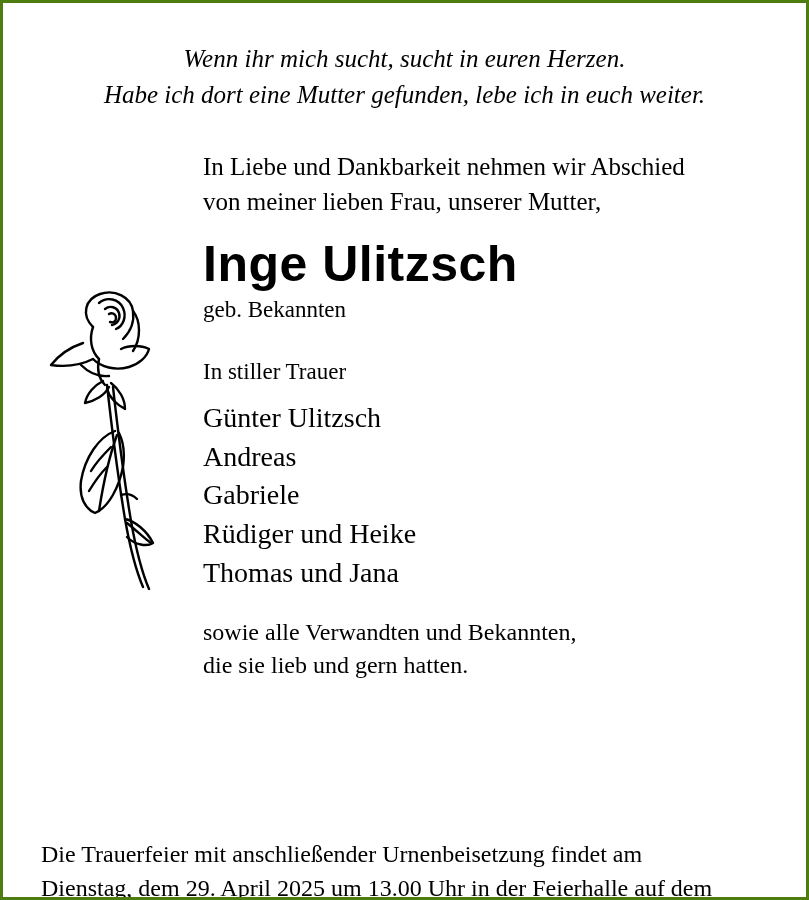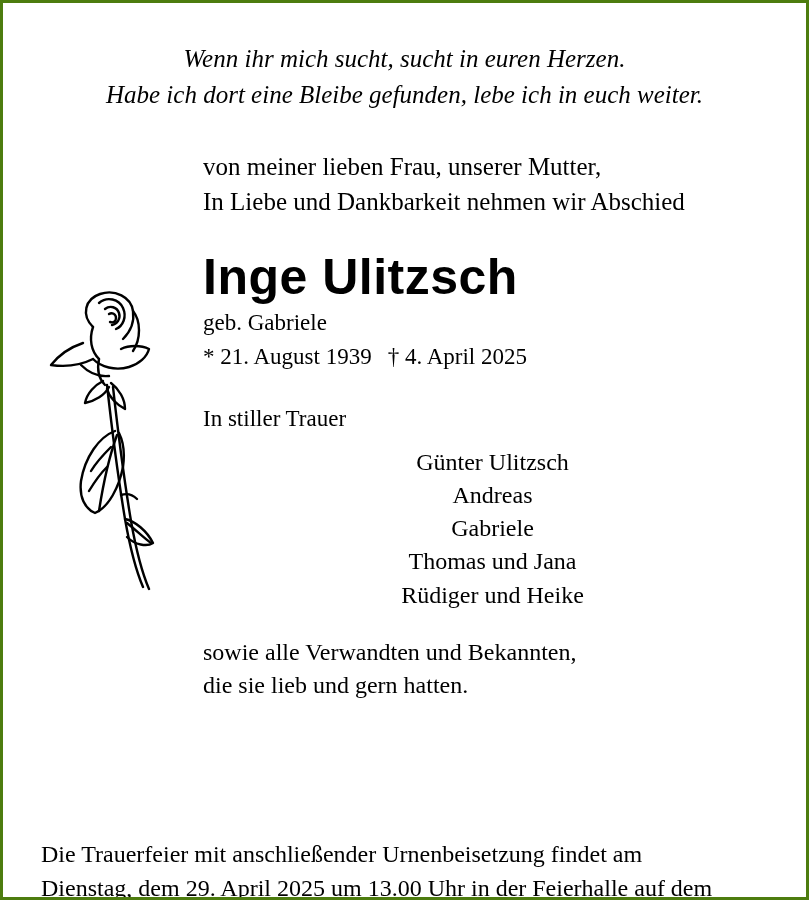--- a/index.html
+++ b/index.html
@@ -53,44 +53,43 @@
     font-size: 25px;
     line-height: 1.38;
   }
   .intro div { white-space: nowrap; }
 
   .name {
     font-family: "Liberation Sans", sans-serif;
     font-weight: bold;
     font-size: 50px;
     letter-spacing: 0.5px;
-    margin-top: 31px;
+    margin-top: 18px;
     margin-bottom: 2px;
     line-height: 1.1;
   }
   .maiden {
     font-size: 23px;
     line-height: 1.35;
   }
   .dates {
     font-size: 23px;
     line-height: 1.35;
     margin-top: 3px;
   }
   .dagger-gap { display: inline-block; width: 16px; }
 
   .mourning-label {
     font-size: 23px;
     margin-top: 34px;
   }
   .mourners {
-    font-size: 24px;
+    font-size: 28px;
     line-height: 1.38;
     margin-top: 14px;
-    text-align: center;
   }
   .mourners div { white-space: nowrap; }
 
   .relatives {
     font-size: 24px;
     line-height: 1.38;
     margin-top: 24px;
   }
   .relatives div { white-space: nowrap; }
 
@@ -116,21 +115,21 @@
   }
 </style>
 </head>
 <body>
 
 <div class="notice">
   <div class="inner">
 
     <div class="motto">
       <div>Wenn ihr mich sucht, sucht in euren Herzen.</div>
-      <div>Habe ich dort eine Bleibe gefunden, lebe ich in euch weiter.</div>
+      <div>Habe ich dort eine Mutter gefunden, lebe ich in euch weiter.</div>
     </div>
 
     <div class="rose">
       <svg viewBox="0 0 135 320" width="135" height="320" aria-hidden="true">
         <g fill="none" stroke="#000000" stroke-width="2.4" stroke-linecap="round" stroke-linejoin="round">
 
           <path d="M56 46 C44 34, 48 18, 63 13 C78 8, 94 16, 96 30 C98 44, 92 52, 86 58"></path>
           <path d="M62 22 C70 15, 82 18, 86 27 C90 36, 86 45, 79 48"></path>
           <path d="M68 28 C73 24, 80 26, 82 32 C84 38, 80 43, 75 44"></path>
           <path d="M72 33 C75 31, 79 33, 79 37 C79 41, 76 42, 73 41"></path>
@@ -156,38 +155,35 @@
           <path d="M88 238 C98 240, 110 250, 116 262 C110 266, 98 264, 90 256"></path>
           <path d="M90 242 C100 250, 108 258, 114 262"></path>
 
           <path d="M84 214 C90 212, 96 214, 100 218"></path>
         </g>
       </svg>
     </div>
 
     <div class="body-block">
       <div class="intro">
+        <div>In Liebe und Dankbarkeit nehmen wir Abschied</div>
         <div>von meiner lieben Frau, unserer Mutter,</div>
-        <div>In Liebe und Dankbarkeit nehmen wir Abschied</div>
       </div>
 
       <div class="name">Inge Ulitzsch</div>
-      <div class="maiden">geb. Gabriele</div>
-      <div class="dates">
-        <span>* 21. August 1939</span><span class="dagger-gap"></span><span>† 4. April 2025</span>
-      </div>
+      <div class="maiden">geb. Bekannten</div>
 
       <div class="mourning-label">In stiller Trauer</div>
 
       <div class="mourners">
         <div>Günter Ulitzsch</div>
         <div>Andreas</div>
         <div>Gabriele</div>
+        <div>Rüdiger und Heike</div>
         <div>Thomas und Jana</div>
-        <div>Rüdiger und Heike</div>
       </div>
 
       <div class="relatives">
         <div>sowie alle Verwandten und Bekannten,</div>
         <div>die sie lieb und gern hatten.</div>
       </div>
     </div>
 
     <div class="footer">
       <div>Die Trauerfeier mit anschließender Urnenbeisetzung findet am</div>

